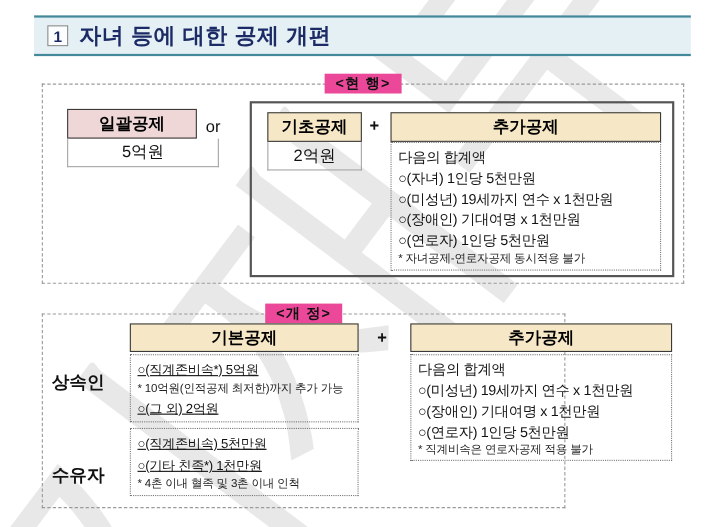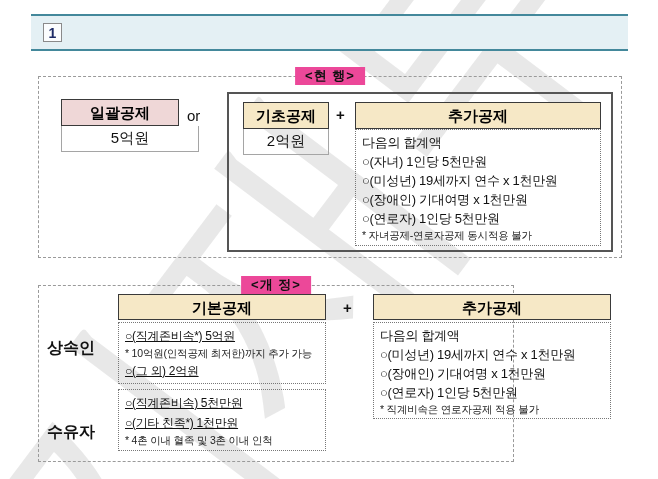--- a/index.html
+++ b/index.html
@@ -87,20 +87,21 @@
 </style>
 </head>
 <body>
 
 <div class="canvas">
 
   <div class="watermark">기재부</div>
 
   <div class="band">
     <span class="num-box">1</span>
+    <span class="band-title">자녀 등에 대한 공제 개편</span>
   </div>
 
   <div class="sec" id="sec-current">
     <div class="sec-label">&lt;현 행&gt;</div>
 
     <div class="hdr pink lump-hdr">일괄공제</div>
     <div class="val lump-val">5억원</div>
 
     <div class="op or-op">or</div>
 

